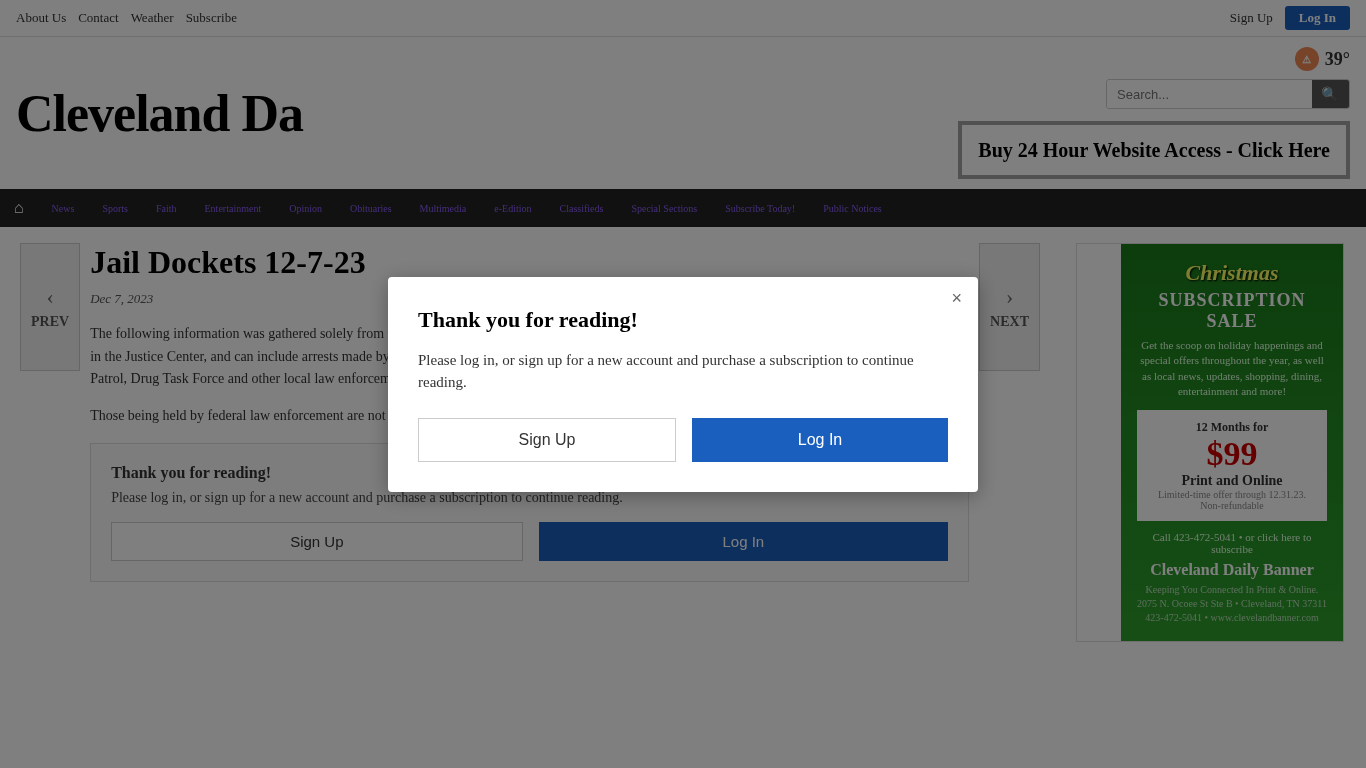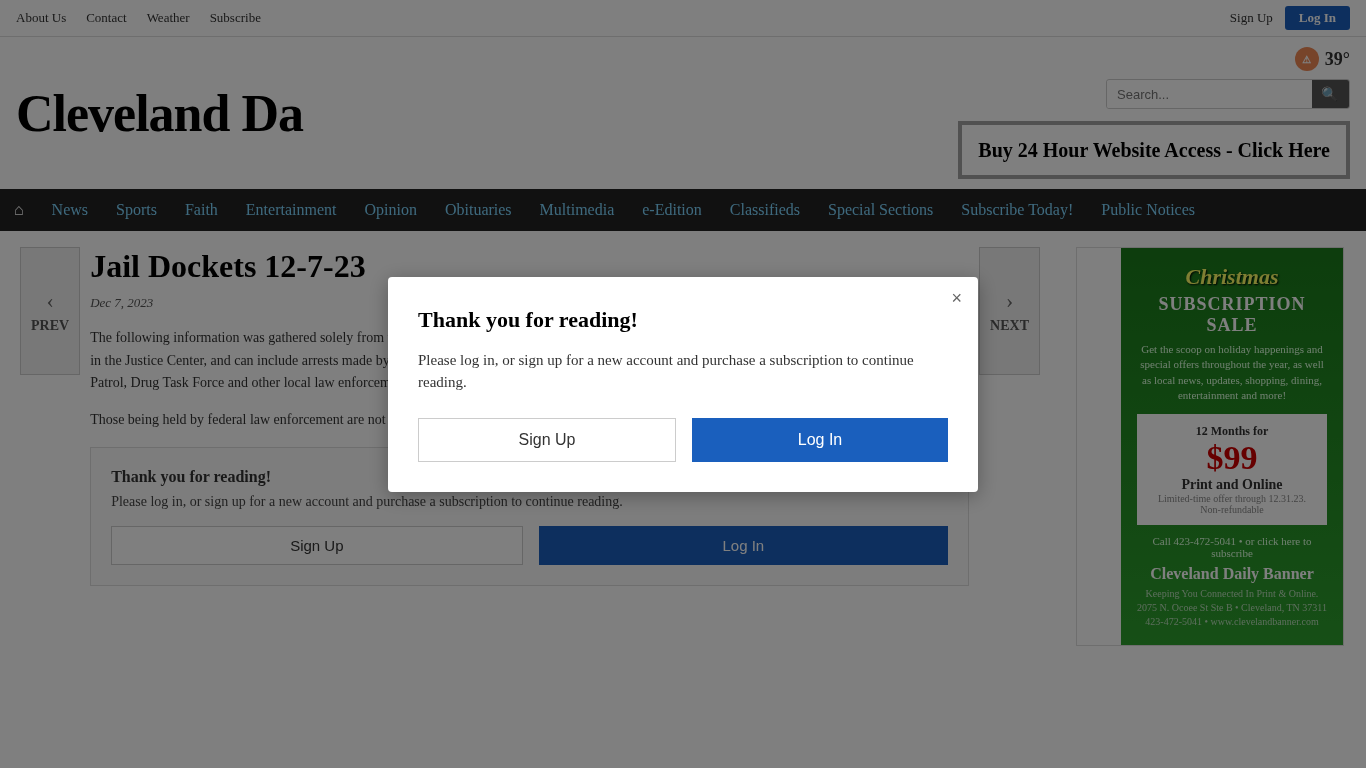--- a/index.html
+++ b/index.html
@@ -8,21 +8,21 @@
     
     .top-bar {
       display: flex;
       justify-content: space-between;
       align-items: center;
       padding: 6px 16px;
       background: #fff;
       border-bottom: 1px solid #ddd;
       font-size: 13px;
     }
-    .top-bar-left { display: flex; gap: 20px; }
+    .top-bar-left { display: flex; gap: 12px; }
     .top-bar-left a, .top-bar-right a {
       color: #333;
       text-decoration: none;
       font-size: 13px;
     }
     .top-bar-right { display: flex; align-items: center; gap: 12px; }
     .login-btn {
       background: #1a5fbd;
       color: #fff !important;
       padding: 4px 14px;
@@ -112,24 +112,24 @@
       margin-top: 4px;
     }
 
     
     .nav-bar {
       background: #222;
       display: flex;
       align-items: center;
     }
     .nav-bar a {
-      color: #7dd3fc;
+      color: #8b5cf6;
       text-decoration: none;
       padding: 12px 14px;
-      font-size: 16px;
+      font-size: 10px;
       display: block;
       white-space: nowrap;
     }
     .nav-home {
       padding: 10px 14px;
       color: #fff;
       font-size: 16px;
     }
 
     

